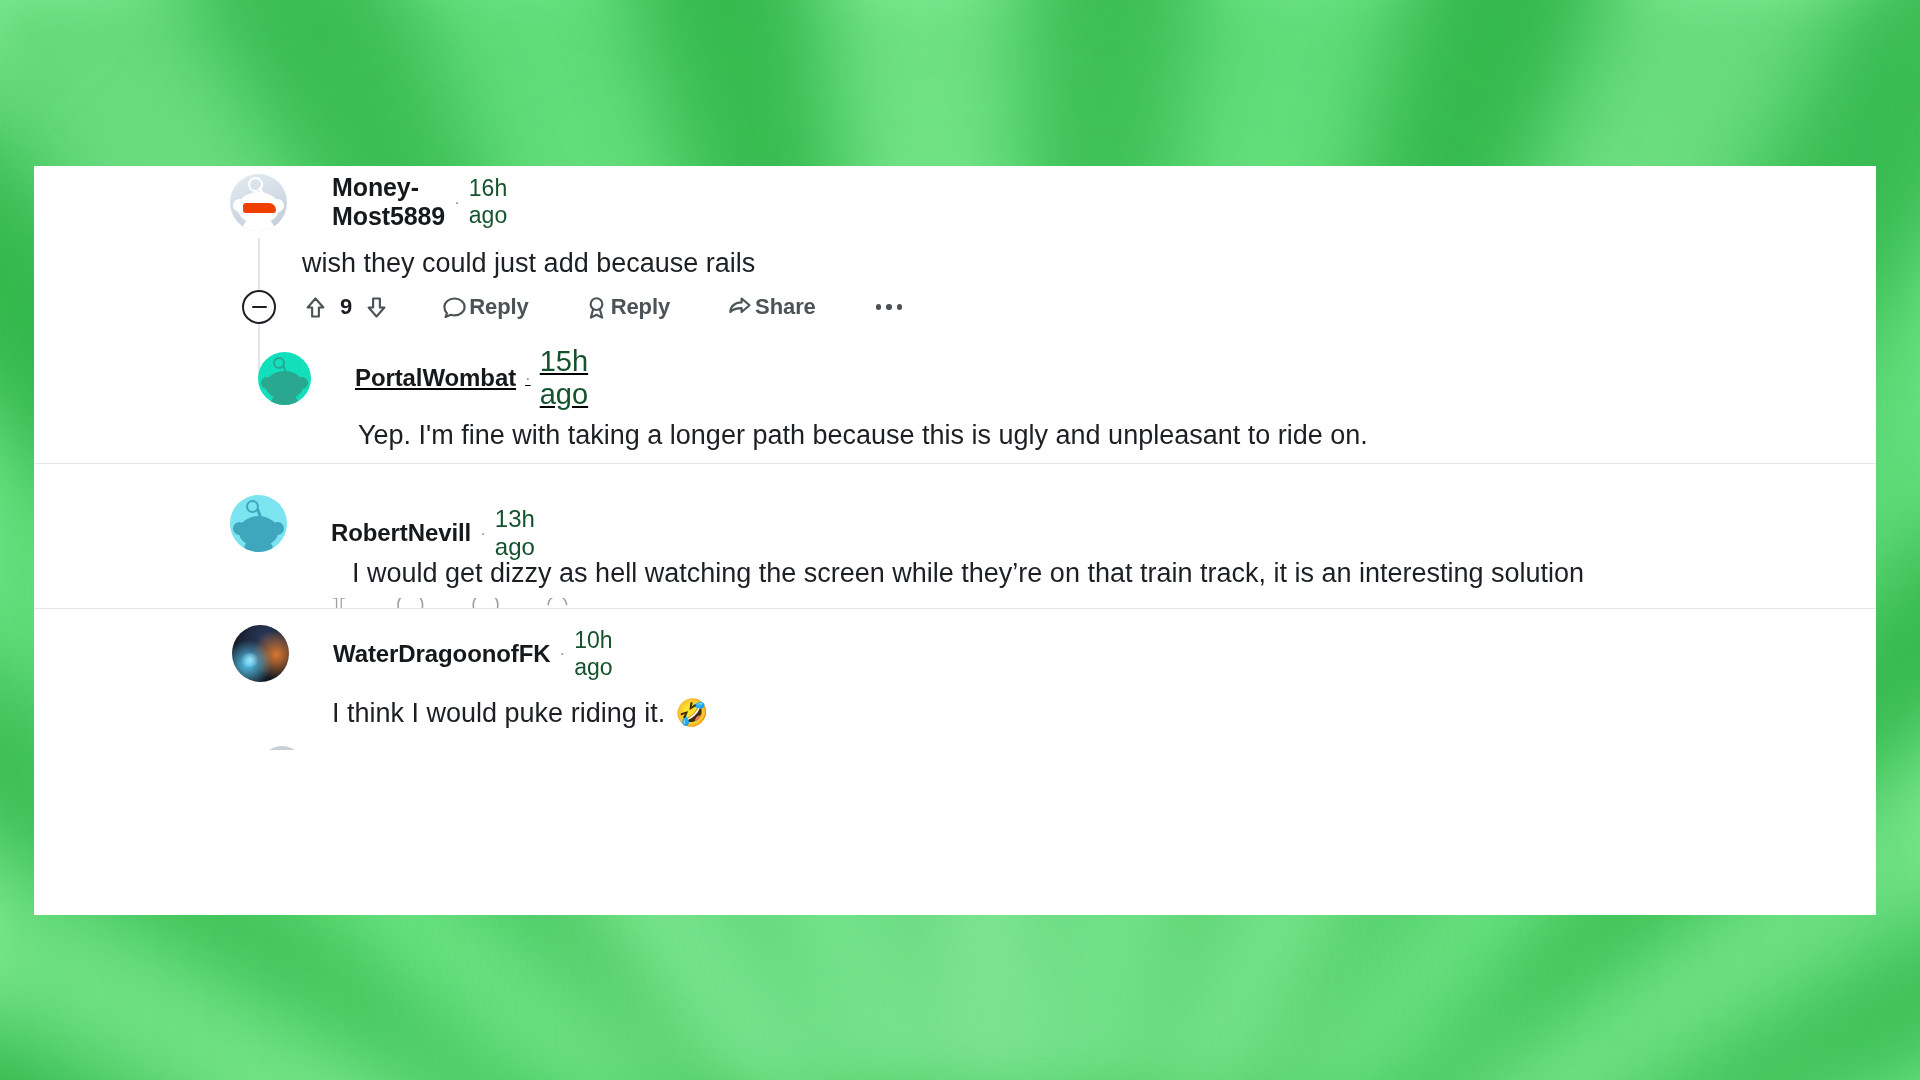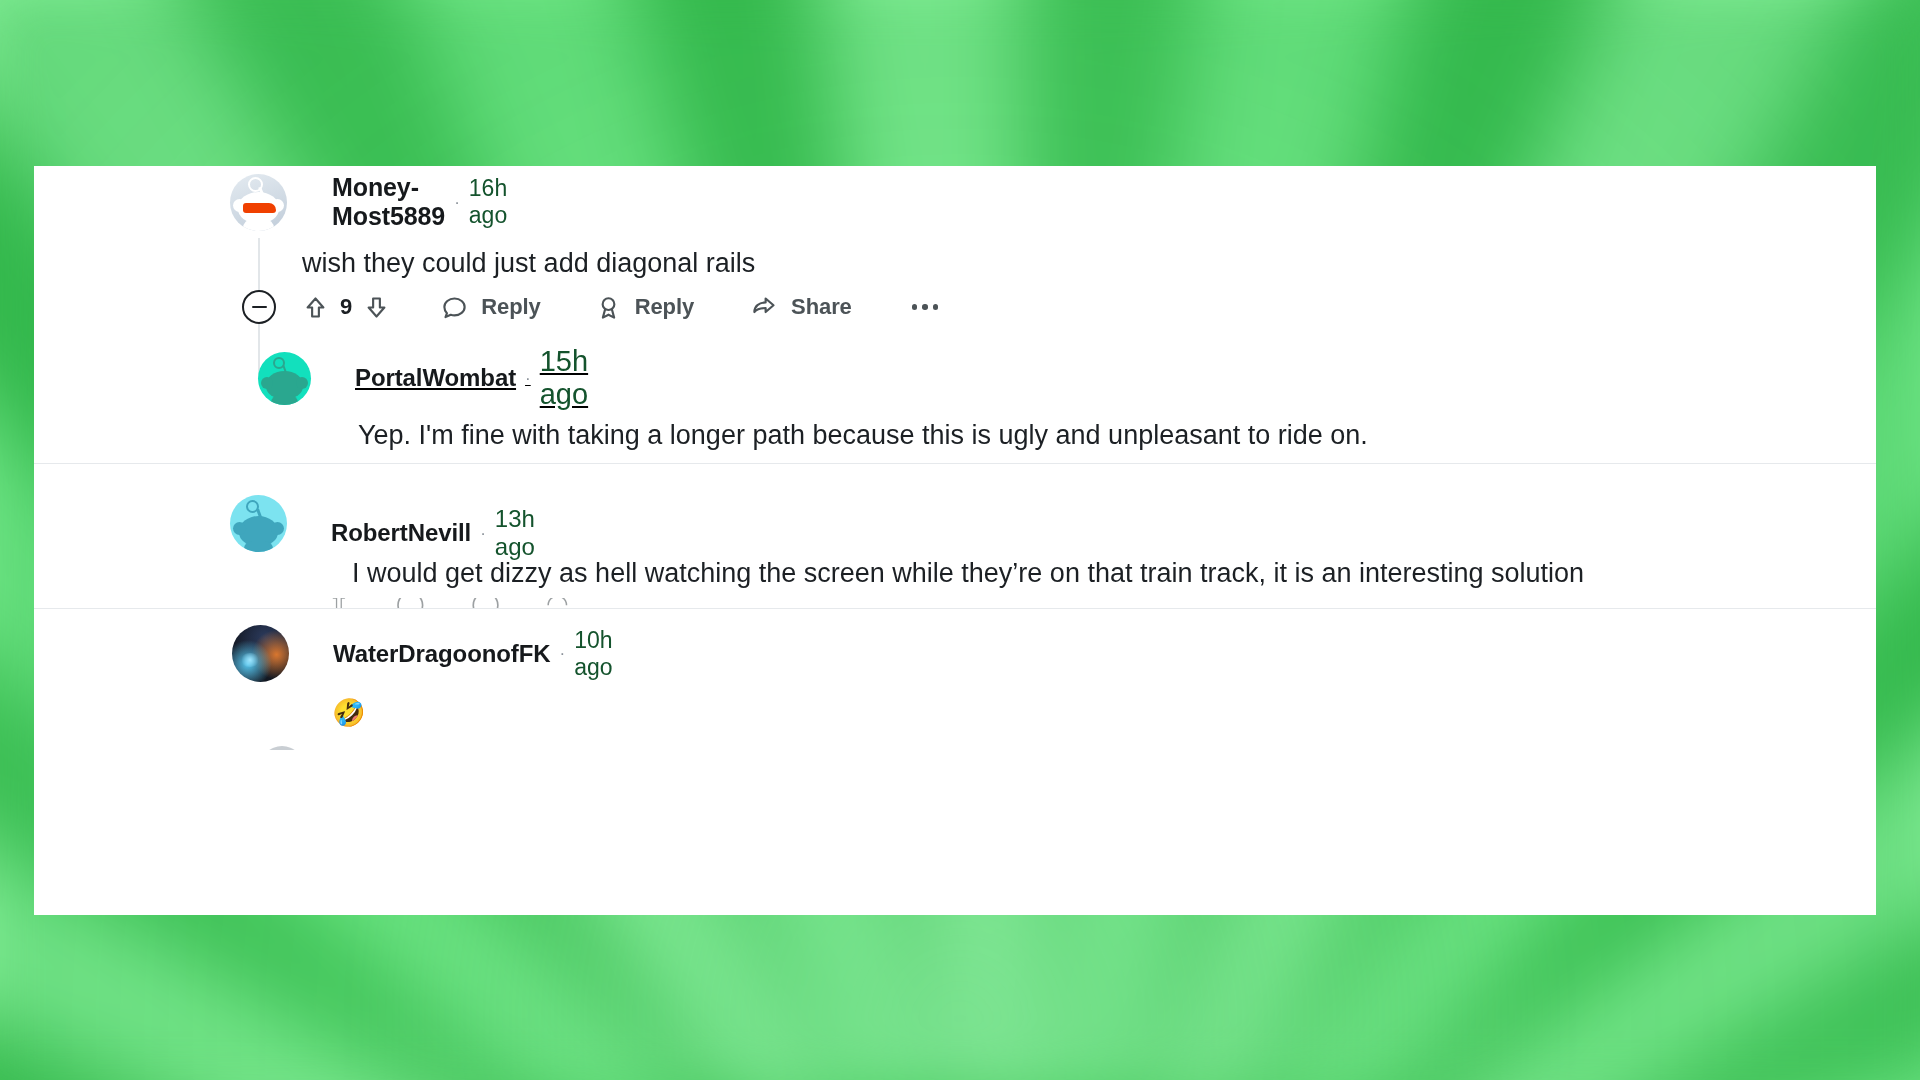--- a/index.html
+++ b/index.html
@@ -134,21 +134,21 @@
     align-items: center;
   }
   .act {
     display: flex;
     align-items: center;
     color: #4c5357;
     font-weight: bold;
     font-size: 22px;
   }
   .act svg { display: block; }
-  .act .lbl { margin-left: 13px; letter-spacing: -0.1px; text-align: center; }
+  .act .lbl { margin-left: 1px; letter-spacing: -0.1px; text-align: center; }
   .score {
     font-weight: bold;
     font-size: 22px;
     color: #1c2024;
     margin: 0 11px;
   }
   .dots-ico {
     display: flex;
     gap: 5px;
     align-items: center;
@@ -198,21 +198,21 @@
         <div style="position:absolute;left:13px;top:29px;width:33px;height:10px;background:#f04000;border-radius:3px 7px 3px 3px;"></div>
         <div style="position:absolute;left:13px;top:45px;width:31px;height:16px;background:#fff;border-radius:9px 9px 0 0;"></div>
       </div>
       <div style="display:flex;align-items:center;margin-left:17px;">
         <span class="uname" style="font-size:25px;">Money-Most5889</span>
         <span class="dot">·</span>
         <span class="ts" style="font-size:23px;">16h ago</span>
       </div>
     </div>
 
-    <div class="body" style="position:absolute; left:268px; top:78px; font-size:27px;">wish they could just add diagonal rails</div>
+    <div class="body" style="position:absolute; left:268px; top:78px; font-size:27px;">wish they could just add because rails</div>
 
     <div class="collapse-btn" style="left:208px; top:124px;">
       <span class="bar"></span>
     </div>
 
     <div class="actions" style="left:268px; top:124px; height:34px;">
 
       <div class="act" style="cursor:pointer;">
         <svg width="27" height="27" viewBox="0 0 24 24" fill="none" stroke="#4c5357" stroke-width="1.9" stroke-linecap="round" stroke-linejoin="round">
           <path d="M12 4 L19 12 H15 V20 H9 V12 H5 Z"></path>
@@ -319,20 +319,21 @@
                     background:radial-gradient(circle,#9fe6ff 0%,rgba(159,230,255,0) 70%);"></div>
       </div>
       <div style="display:flex;align-items:center;margin-left:16px;">
         <span class="uname" style="font-size:24px;">WaterDragoonofFK</span>
         <span class="dot">·</span>
         <span class="ts" style="font-size:23px;">10h ago</span>
       </div>
     </div>
 
     <div class="body" style="position:absolute; left:298px; top:528px; font-size:27px; display:flex; align-items:center; gap:10px;">
+      <span>I think I would puke riding it.</span>
       <span class="emoji">🤣</span>
     </div>
 
     <div style="position:absolute; left:226px; top:580px; width:44px; height:4px; overflow:hidden;">
       <div style="width:44px;height:44px;border-radius:50%;background:#c9ced3;"></div>
     </div>
   </div>
 
 </div>
 

